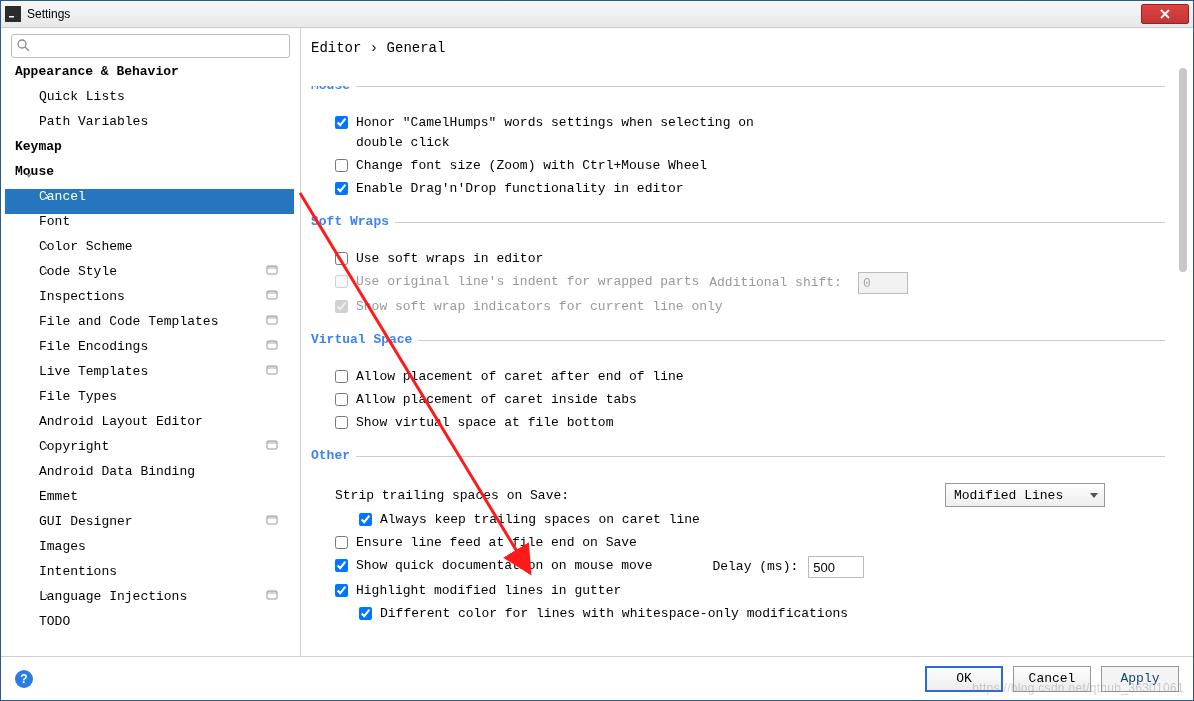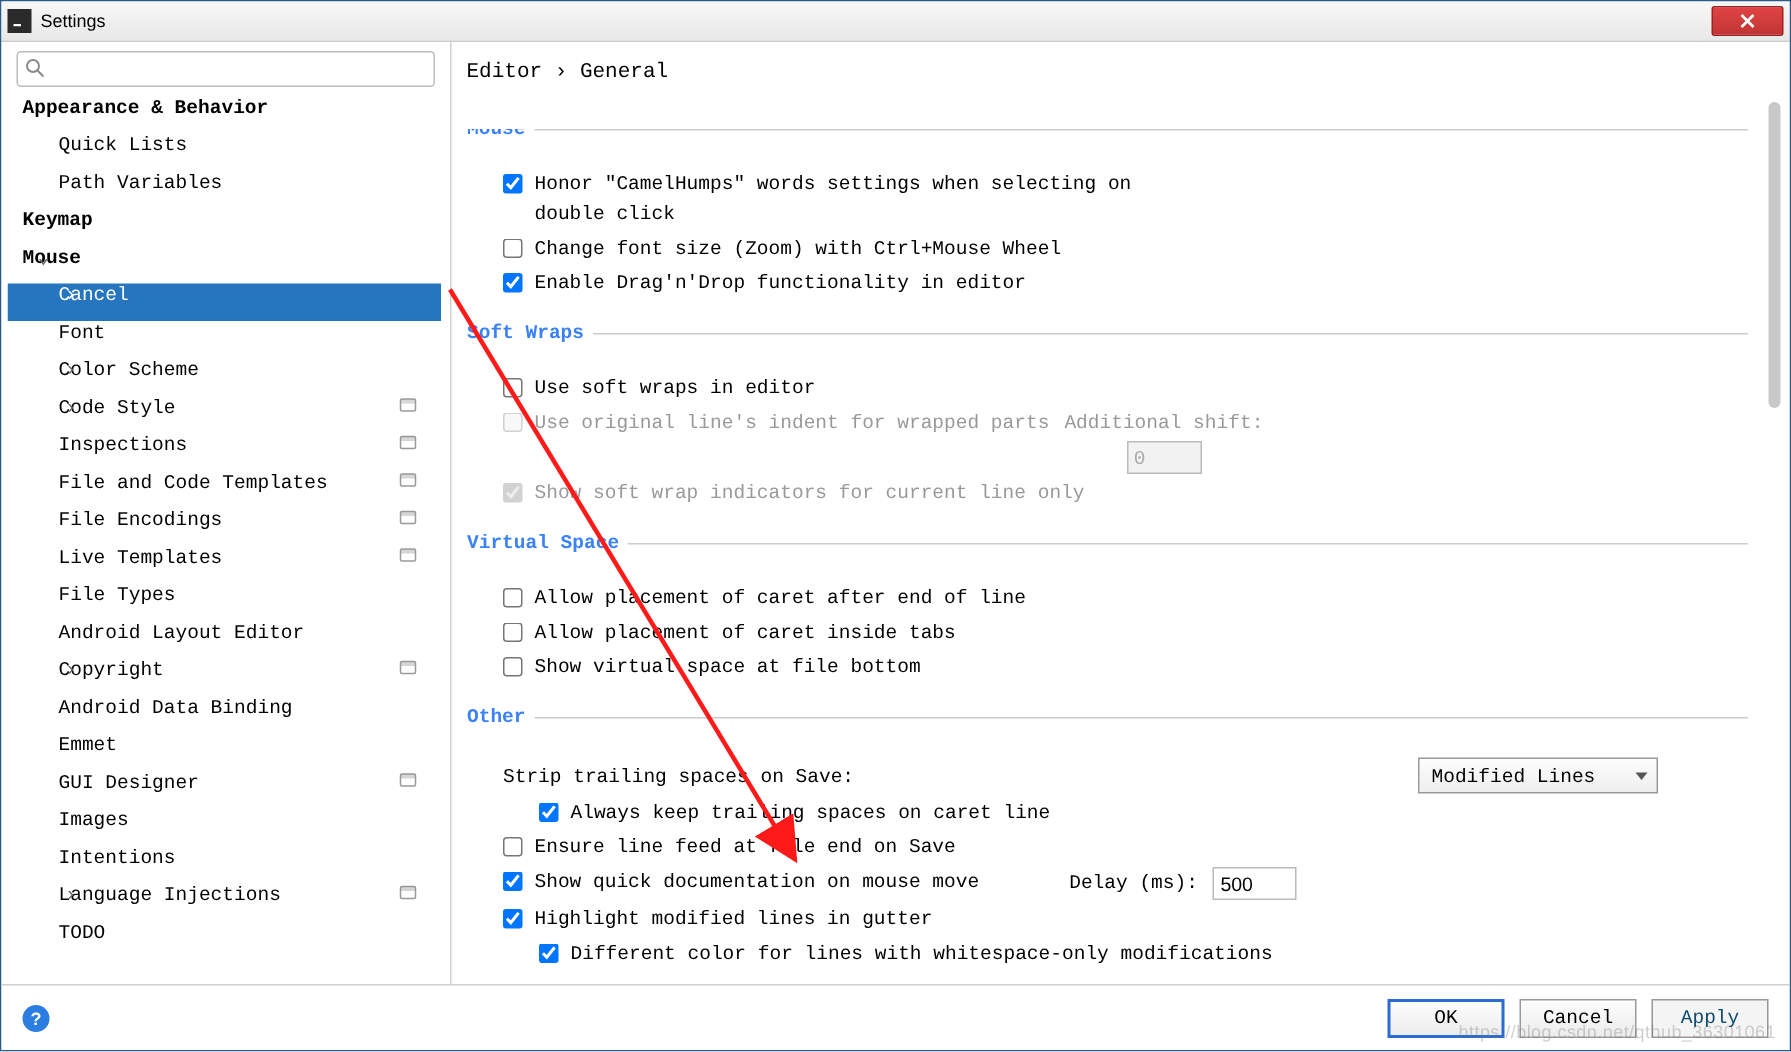--- a/index.html
+++ b/index.html
@@ -165,22 +165,21 @@
   margin-right: 8px;
   margin-top: 3px;
   width: 13px; height: 13px;
 }
 .opt-row .lbl { flex: 0 1 auto; }
 .opt-row.disabled { color: #999; }
 .inline-field {
   margin-left: 10px;
   display: inline-flex;
   align-items: center;
-  gap: 2px;
-  flex-direction: column;
+  gap: 16px;
 }
 .inline-field input[type=text] {
   width: 50px;
   height: 22px;
   border: 1px solid #bbb;
   padding: 0 4px;
   font-family: inherit;
   font-size: 13px;
 }
 .inline-field.disabled input[type=text] {

